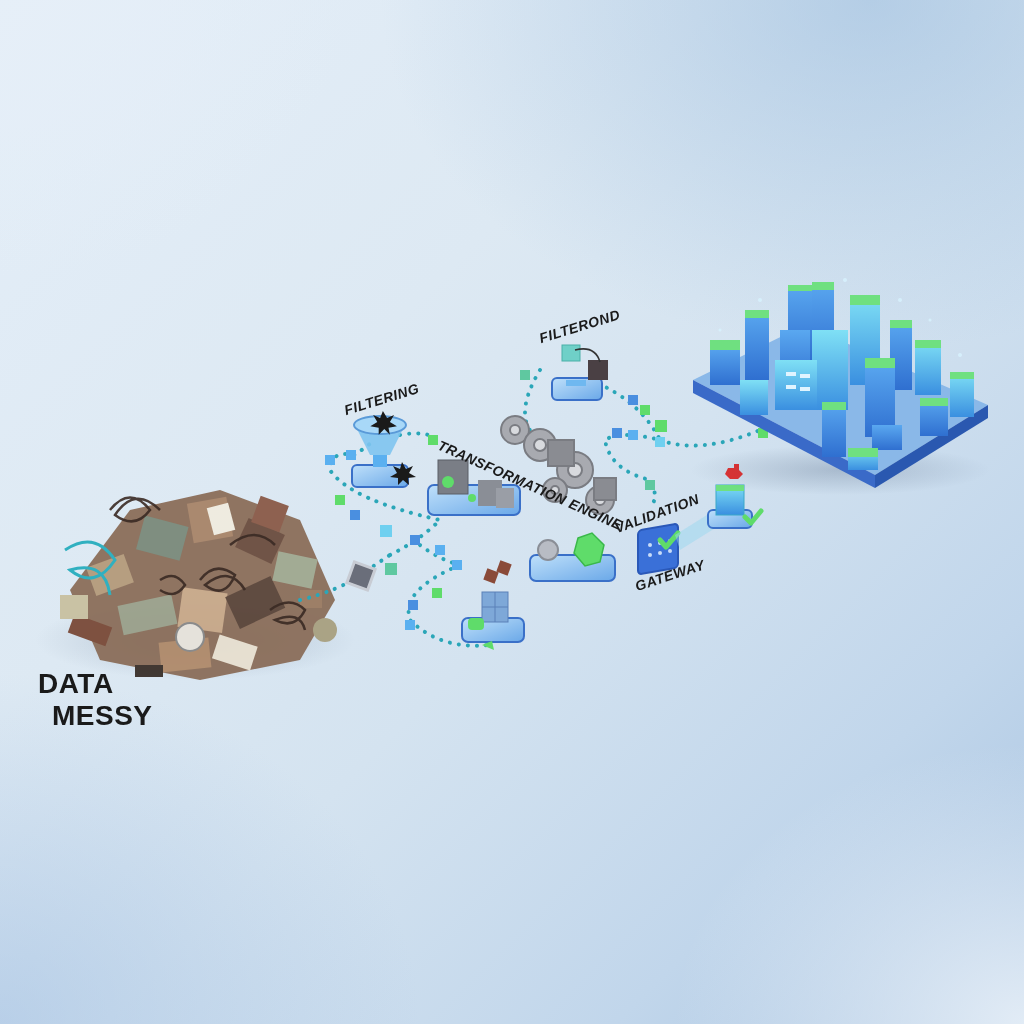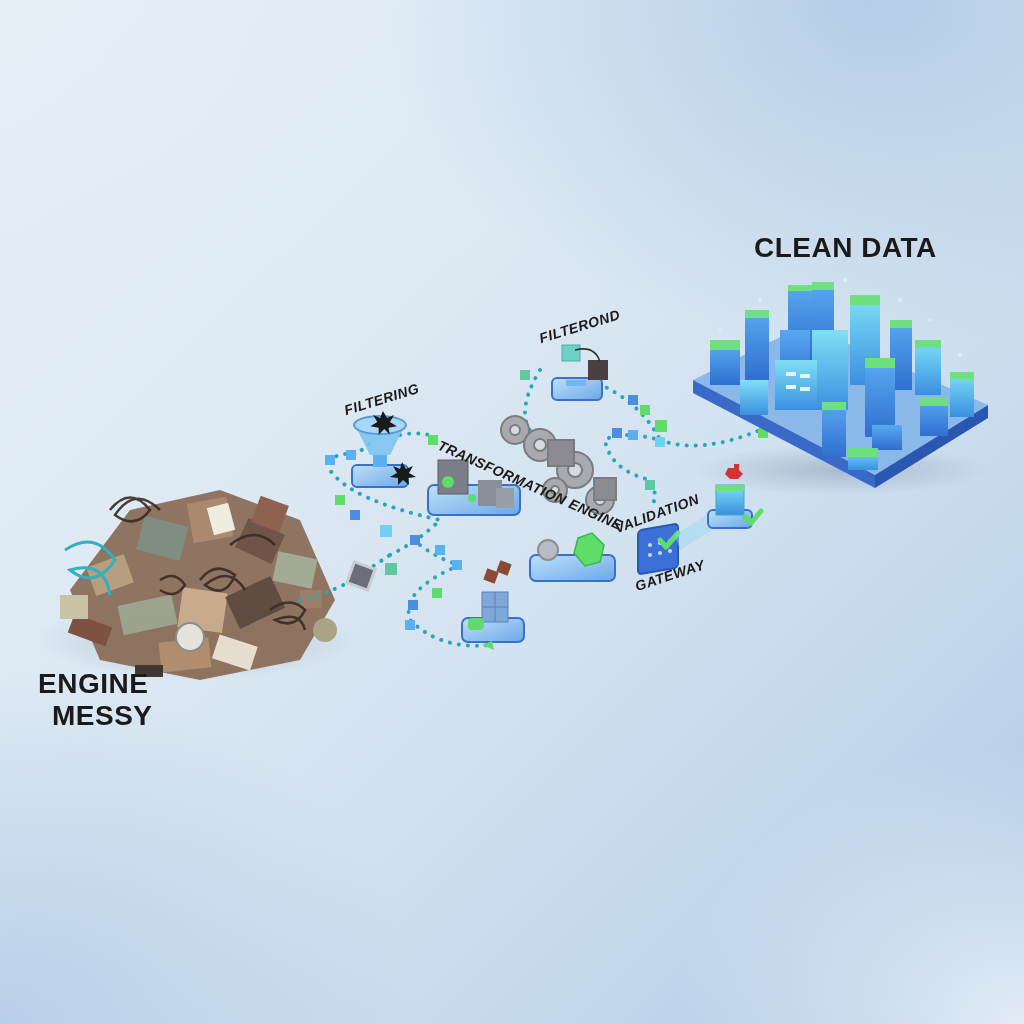--- a/index.html
+++ b/index.html
@@ -250,24 +250,23 @@
       <circle cx="760" cy="300" r="2"></circle>
           <circle cx="845" cy="280" r="2"></circle>
           <circle cx="900" cy="300" r="2"></circle>
       <circle cx="960" cy="355" r="2"></circle>
           <circle cx="720" cy="330" r="1.5"></circle>
           <circle cx="930" cy="320" r="1.5"></circle>
     </g>
   </g>
 </svg>
 
-<div class="label big" style="left:754px; top:232px;">CLEAN DATA</div>
 
 <div class="label big" style="left:38px; top:668px; line-height:32px;">
-  <div>ENGINE</div>
+  <div>DATA</div>
   <div style="padding-left:14px;">MESSY</div>
 </div>
 
 <div class="label small" style="left:347px; top:402px; transform:rotate(-17deg); transform-origin:left bottom;">FILTERING</div>
 
 <div class="label small" style="left:442px; top:437px; transform:rotate(24deg); transform-origin:left top;">TRANSFORMATION ENGINE</div>
 
 <div class="label small" style="left:542px; top:330px; transform:rotate(-17deg); transform-origin:left bottom;">FILTEROND</div>
 
 <div class="label small" style="left:618px; top:520px; transform:rotate(-20deg); transform-origin:left bottom;">VALIDATION</div>

